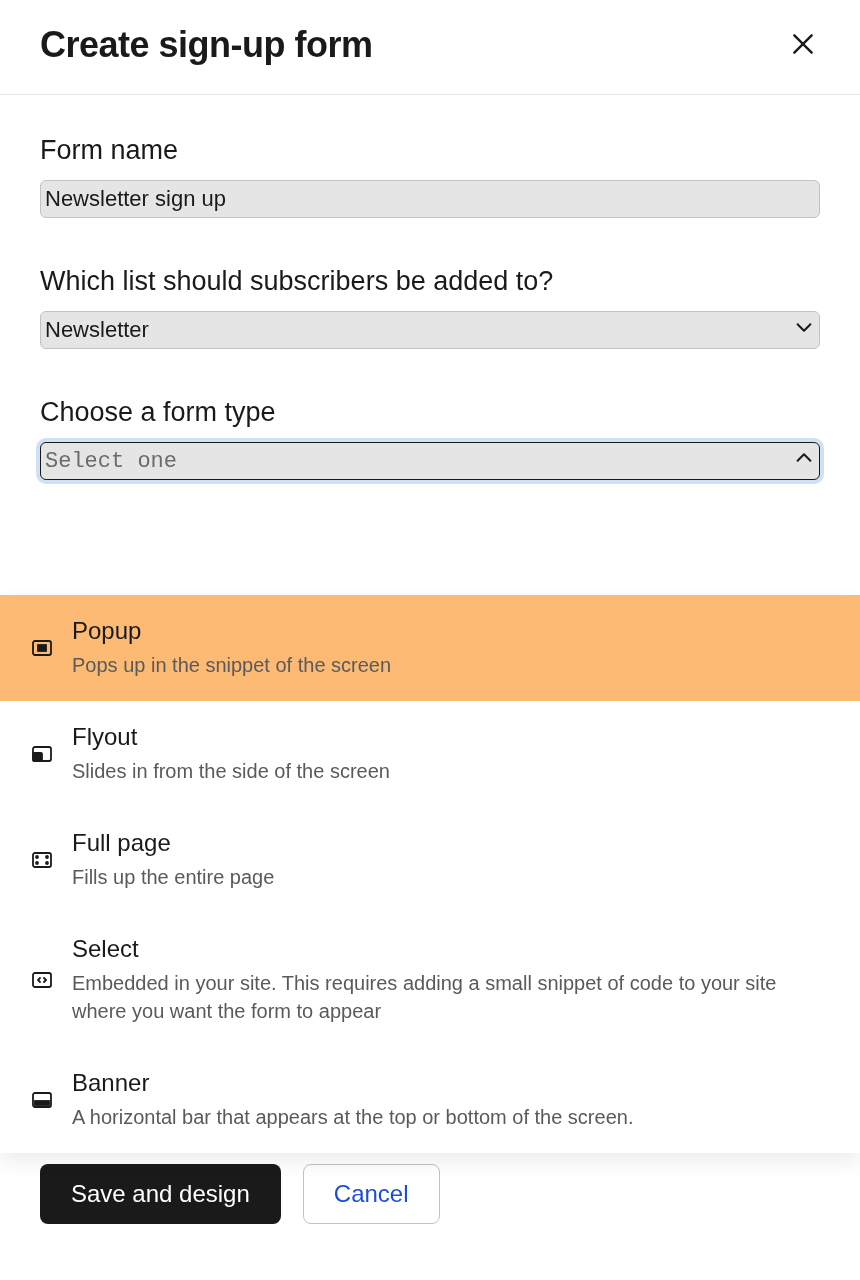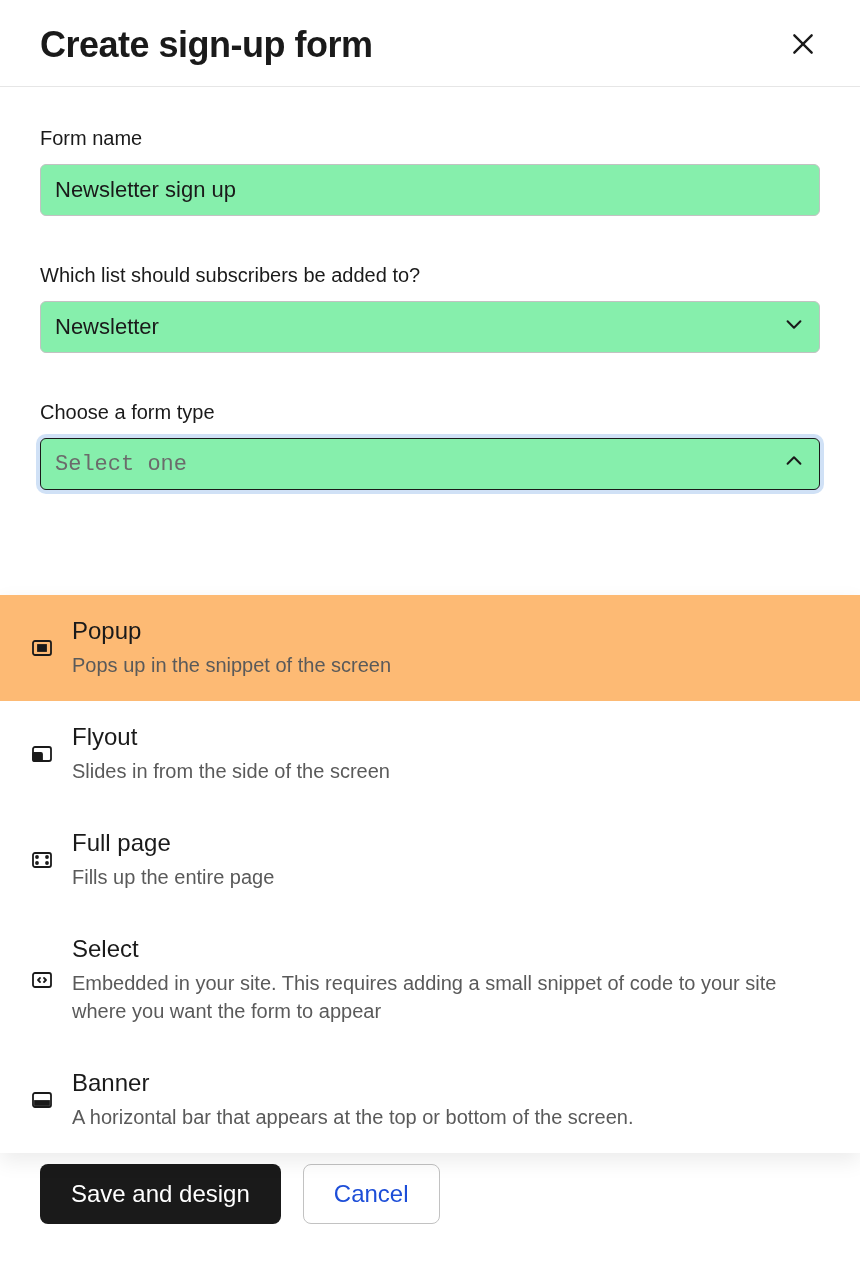--- a/index.html
+++ b/index.html
@@ -9,21 +9,21 @@
     color: #1a1a1a;
     width: 860px;
     height: 1280px;
     overflow: hidden;
     position: relative;
   }
   .header {
     display: flex;
     justify-content: space-between;
     align-items: center;
-    padding: 24px 40px 20px 40px;
+    padding: 24px 40px 28px 40px;
     border-bottom: 1px solid #e6e6e6;
   }
   .header h1 {
     font-size: 36px;
     font-weight: 700;
     letter-spacing: -0.5px;
   }
   .close-btn {
     background: none;
     border: none;
@@ -32,34 +32,34 @@
     display: flex;
     align-items: center;
     justify-content: center;
   }
   .close-btn svg { width: 26px; height: 26px; }
   .content {
     padding: 40px 40px 0 40px;
   }
   .field { margin-bottom: 48px; }
   .field-label {
-    font-size: 20px;
+    font-size: 27px;
     font-weight: 400;
     color: #1a1a1a;
     margin-bottom: 14px;
     display: block;
   }
   .text-input, .select-box {
     width: 100%;
-    height: 52px;
+    height: 38px;
     border: 1px solid #c2c2c2;
     border-radius: 6px;
     font-size: 22px;
-    padding: 0 14px;
-    background: #86efac;
+    padding: 0 4px;
+    background: #e5e5e5;
     color: #1a1a1a;
     display: flex;
     align-items: center;
     justify-content: space-between;
     cursor: pointer;
   }
   .text-input { cursor: text; font-family: inherit; }
   .select-box .placeholder { color: #6b6b6b; font-family: Liberation Mono, monospace; }
   .select-box.open {
     border: 1px solid #1a1a1a;

